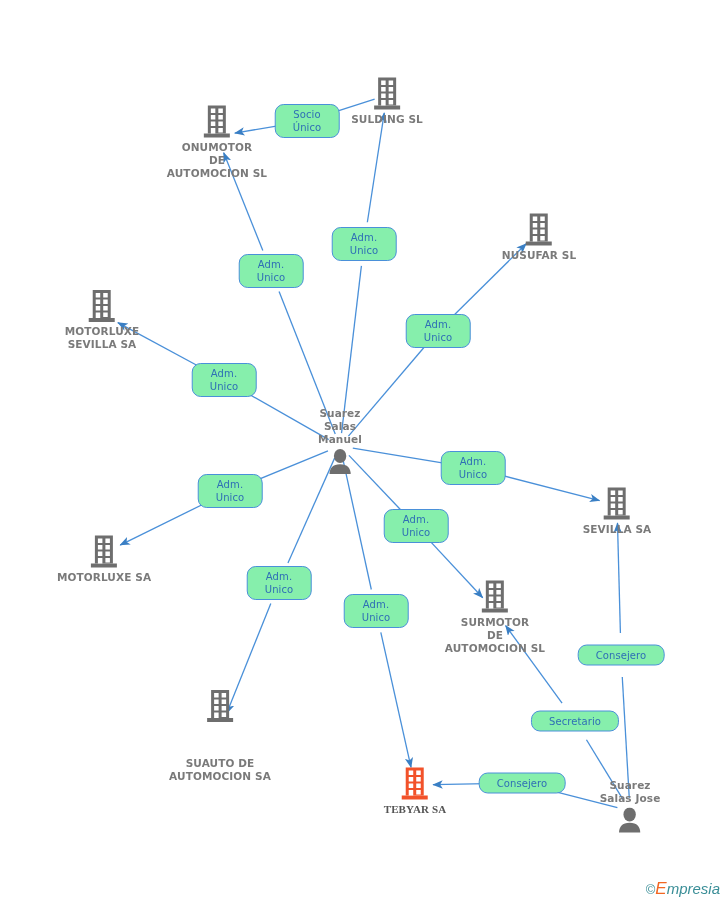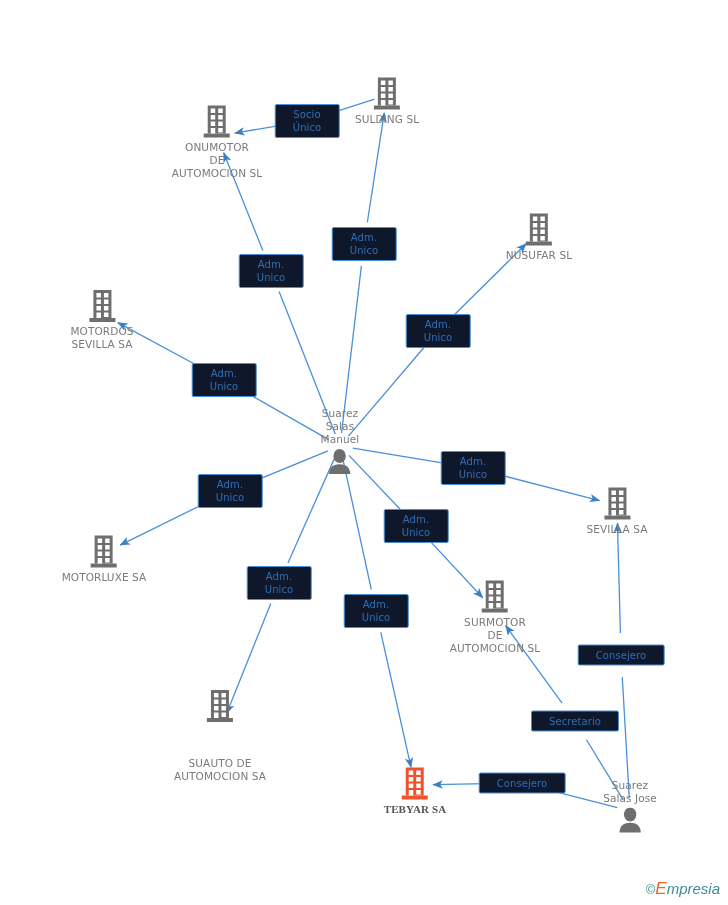--- a/index.html
+++ b/index.html
@@ -33,36 +33,37 @@
     align-items: center;
     cursor: pointer;
   }
   .node-label {
     font-size: 10.5px;
     color: #7a7a7a;
     text-align: center;
     line-height: 13px;
     white-space: pre;
     letter-spacing: 0.1px;
+    font-weight: bold;
   }
   .node.company .node-label { margin-top: 2px; }
   .node.person .node-label { order: -1; margin-bottom: 3px; }
   .node.highlight .node-label {
     color: #555555;
     font-weight: bold;
     font-size: 11px;
     font-family: Liberation Serif, serif;
   }
   .icon-svg { display: block; }
   .edge-label {
     position: absolute;
     transform: translate(-50%, -50%);
-    background: #0f172a;
+    background: #86efac;
     border: 1.4px solid #4a90d9;
-    border-radius: 2px;
+    border-radius: 9px;
     color: #2f6fb5;
     font-size: 10px;
     line-height: 13px;
     text-align: center;
     padding: 3px 17px;
     white-space: pre;
     box-sizing: border-box;
     cursor: pointer;
     letter-spacing: 0.1px;
   }
@@ -202,21 +203,21 @@
               <rect x="15.5" y="4" width="4.5" height="4.5"></rect>
               <rect x="8" y="10.5" width="4.5" height="4.5"></rect>
               <rect x="15.5" y="10.5" width="4.5" height="4.5"></rect>
               <rect x="8" y="17" width="4.5" height="4.5"></rect>
               <rect x="15.5" y="17" width="4.5" height="4.5"></rect>
               <rect x="8" y="23.5" width="4.5" height="5.5"></rect>
               <rect x="15.5" y="23.5" width="4.5" height="4.5"></rect>
             </g>
           </svg>
         </span>
-        <div class="node-label">MOTORDOS
+        <div class="node-label">MOTORLUXE
 SEVILLA SA</div>
       </div>
       <div class="node company" style="left: 617px; top: 511px;">
         <span>
           <svg class="icon-svg" width="28" height="34" viewBox="0 0 28 34">
             <g fill="#6e6e6e">
               <rect x="5" y="1" width="18" height="28"></rect>
               <rect x="1" y="29" width="26" height="4"></rect>
             </g>
             <g fill="#ffffff">

